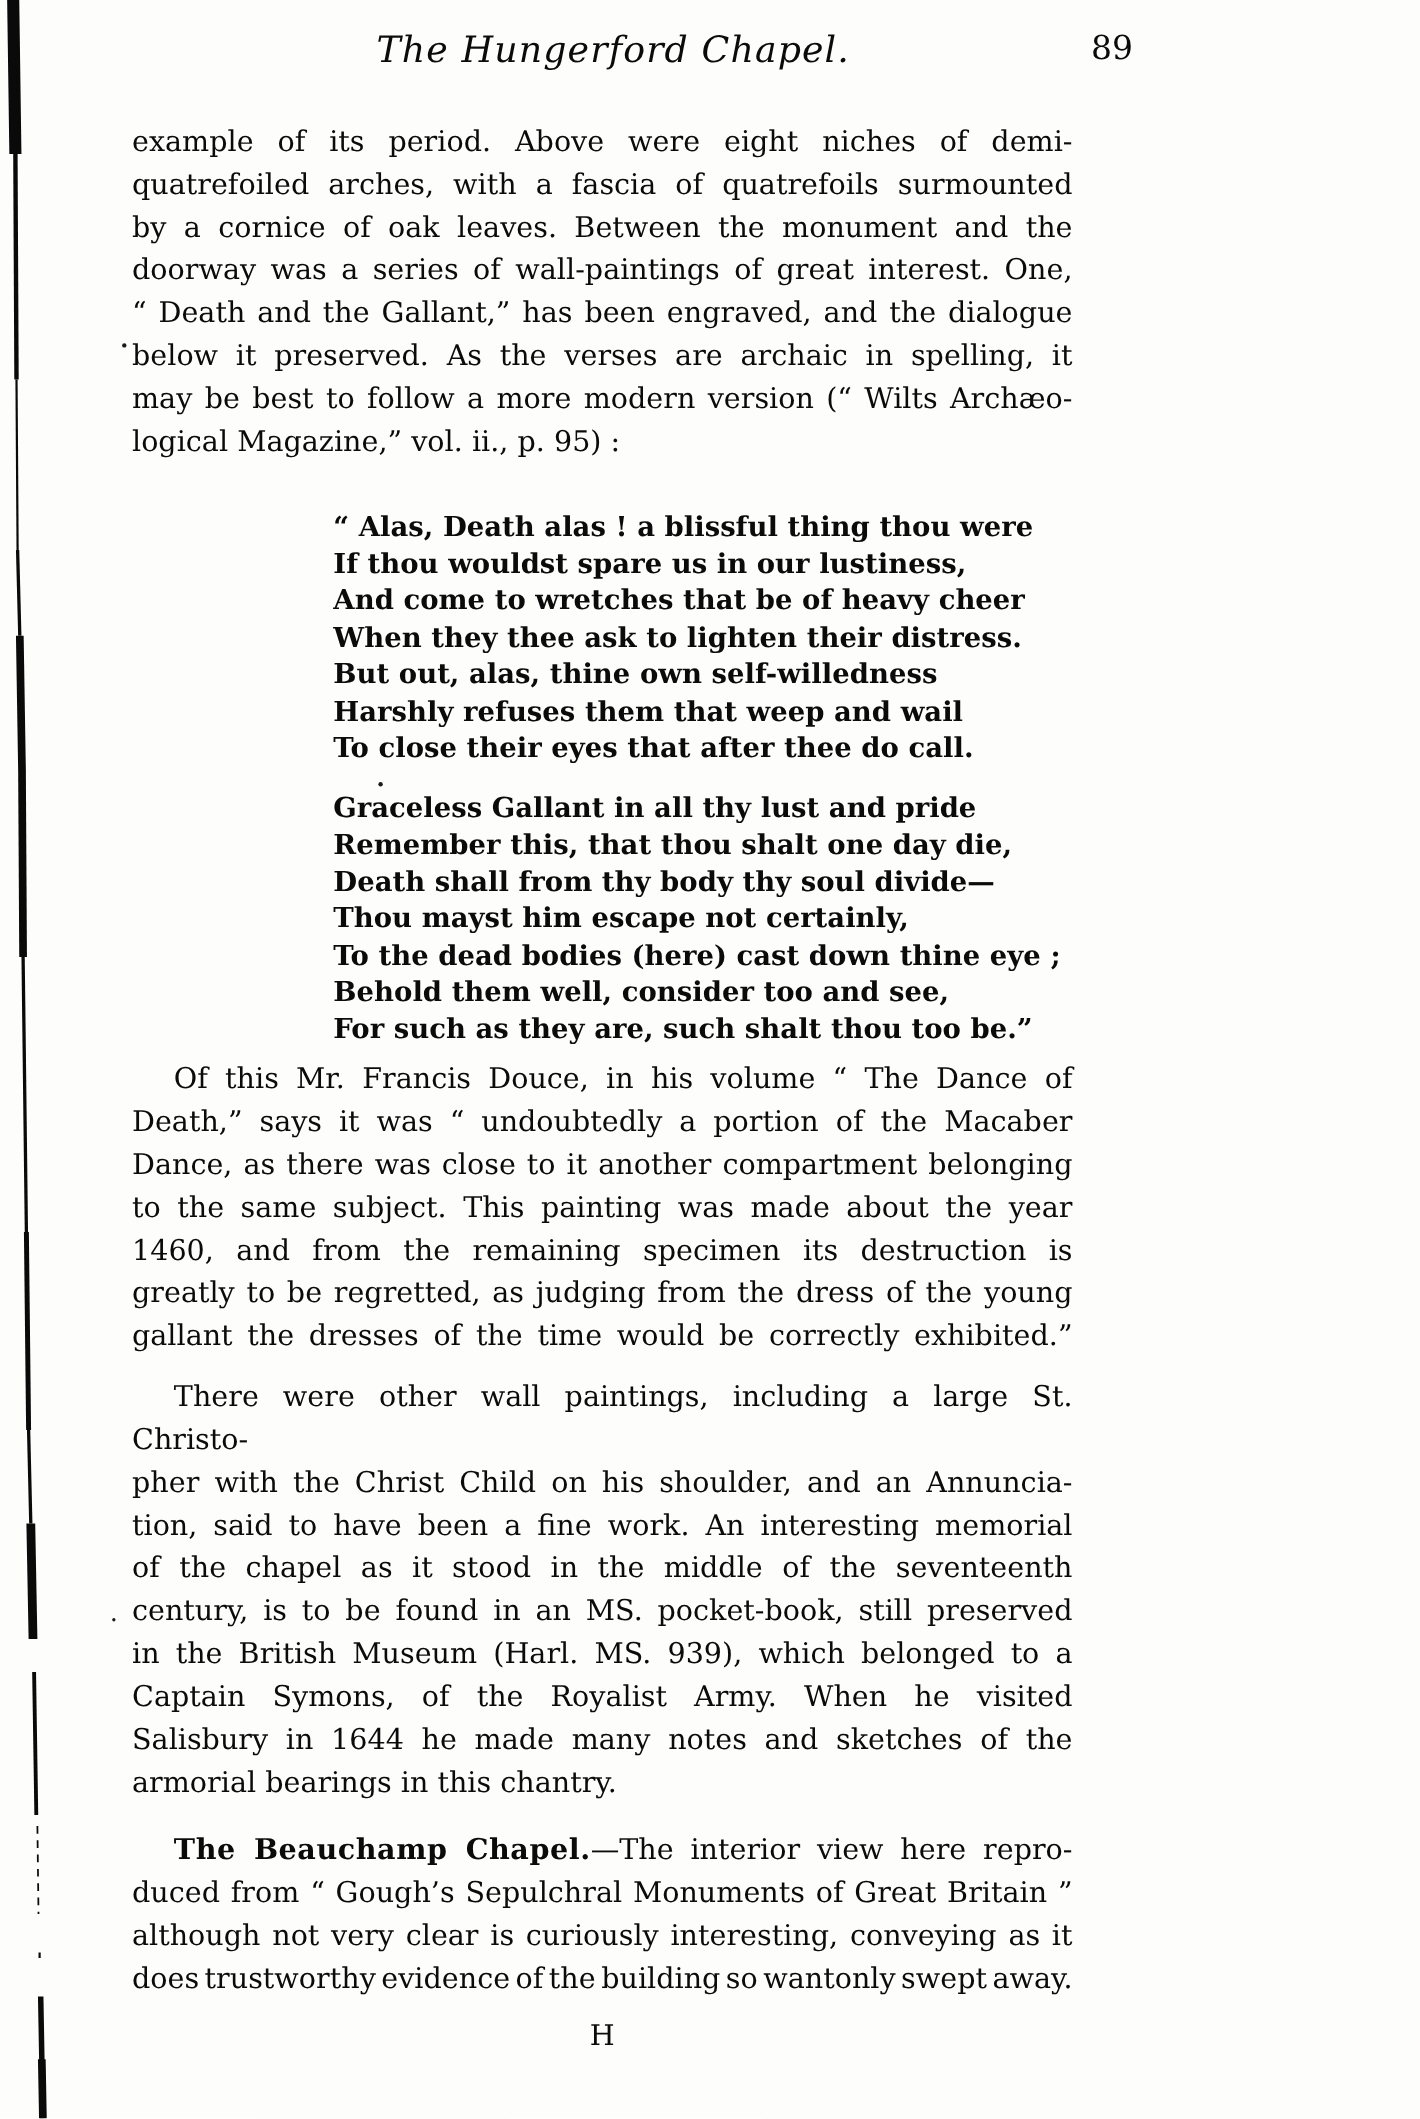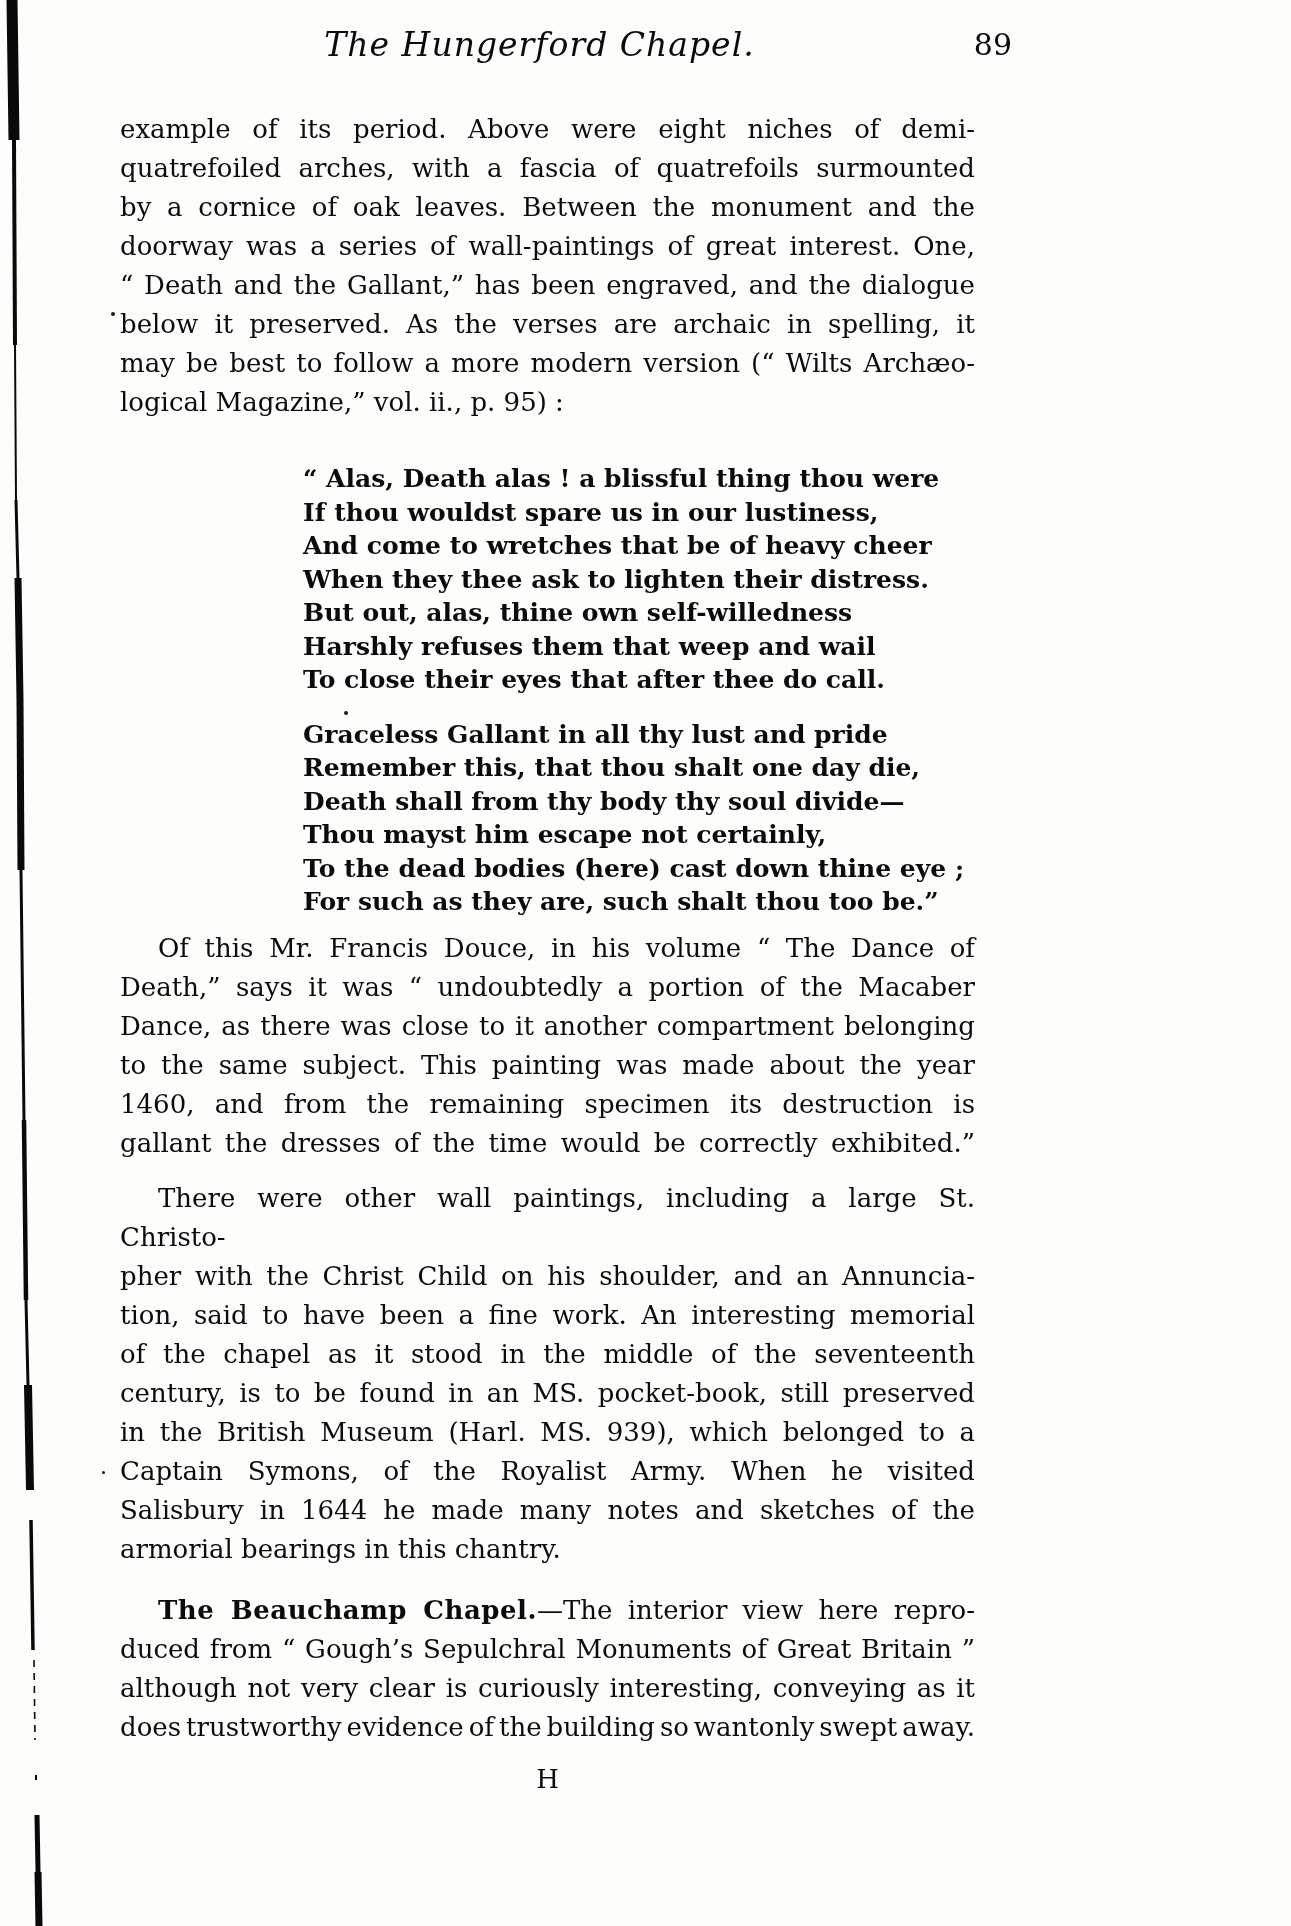--- a/index.html
+++ b/index.html
@@ -10,21 +10,21 @@
     background: #fdfdfc;
     color: #0b0b0b;
     font-family: "DejaVu Serif", "Liberation Serif", serif;
     overflow: hidden;
   }
   .scan-svg { position:absolute; left:0; top:0; }
   .speck { position:absolute; width:4px; height:4px; background:#1a1a1a; border-radius:50%; }
 
   .page-header {
     position: absolute;
-    top: 24px; left: 112px; width: 855px;
+    top: 24px; left: 130px; width: 855px;
     text-align: center;
   }
   .running-title {
     font-style: italic;
     font-size: 33px;
     line-height: 42px;
     letter-spacing: 1px;
   }
   .page-number {
     position: absolute;
@@ -112,28 +112,30 @@
         <div class="line"><span>But out, alas, thine own self-willedness</span></div>
         <div class="line"><span>Harshly refuses them that weep and wail</span></div>
         <div class="line"><span>To close their eyes that after thee do call.</span></div>
       </div>
       <div class="block verse b-stanza2">
         <div class="line"><span>Graceless Gallant in all thy lust and pride</span></div>
         <div class="line"><span>Remember this, that thou shalt one day die,</span></div>
         <div class="line"><span>Death shall from thy body thy soul divide—</span></div>
         <div class="line"><span>Thou mayst him escape not certainly,</span></div>
         <div class="line"><span>To the dead bodies (here) cast down thine eye ;</span></div>
+        <div class="line"><span>Behold them well, consider too and see,</span></div>
         <div class="line"><span>For such as they are, such shalt thou too be.”</span></div>
       </div>
       <div class="block paragraph b-douce">
         <div class="line stretch indent"><span>Of this Mr. Francis Douce, in his volume “ The Dance of</span></div>
         <div class="line stretch"><span>Death,” says it was “ undoubtedly a portion of the Macaber</span></div>
         <div class="line stretch"><span>Dance, as there was close to it another compartment belonging</span></div>
         <div class="line stretch"><span>to the same subject.  This painting was made about the year</span></div>
         <div class="line stretch"><span>1460, and from the remaining specimen its destruction is</span></div>
+        <div class="line stretch"><span>greatly to be regretted, as judging from the dress of the young</span></div>
         <div class="line stretch"><span>gallant the dresses of the time would be correctly exhibited.”</span></div>
       </div>
       <div class="block paragraph b-wall">
         <div class="line stretch indent"><span>There were other wall paintings, including a large St. Christo-</span></div>
         <div class="line stretch"><span>pher with the Christ Child on his shoulder, and an Annuncia-</span></div>
         <div class="line stretch"><span>tion, said to have been a fine work.  An interesting memorial</span></div>
         <div class="line stretch"><span>of the chapel as it stood in the middle of the seventeenth</span></div>
         <div class="line stretch"><span>century, is to be found in an MS. pocket-book, still preserved</span></div>
         <div class="line stretch"><span>in the British Museum (Harl. MS. 939), which belonged to a</span></div>
         <div class="line stretch"><span>Captain Symons, of the Royalist Army.  When he visited</span></div>

